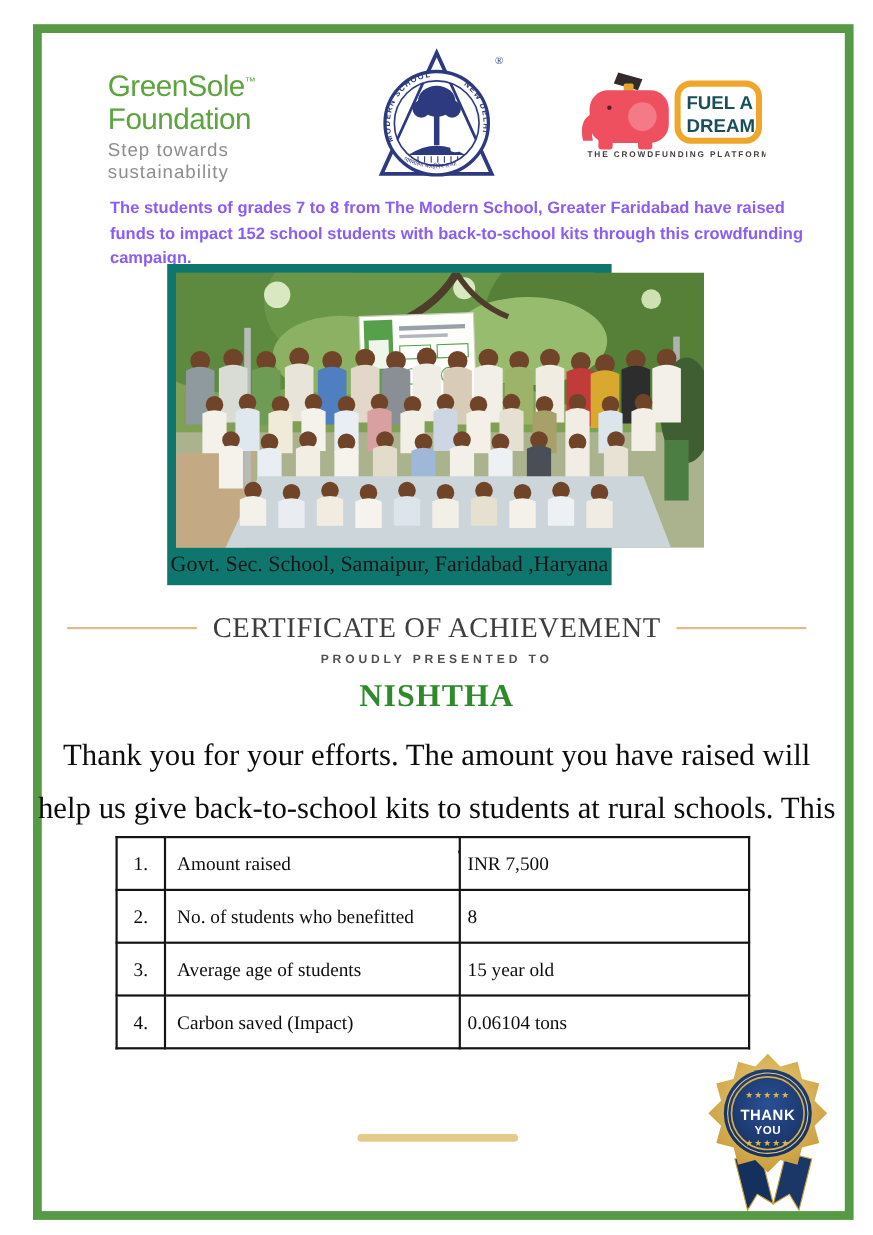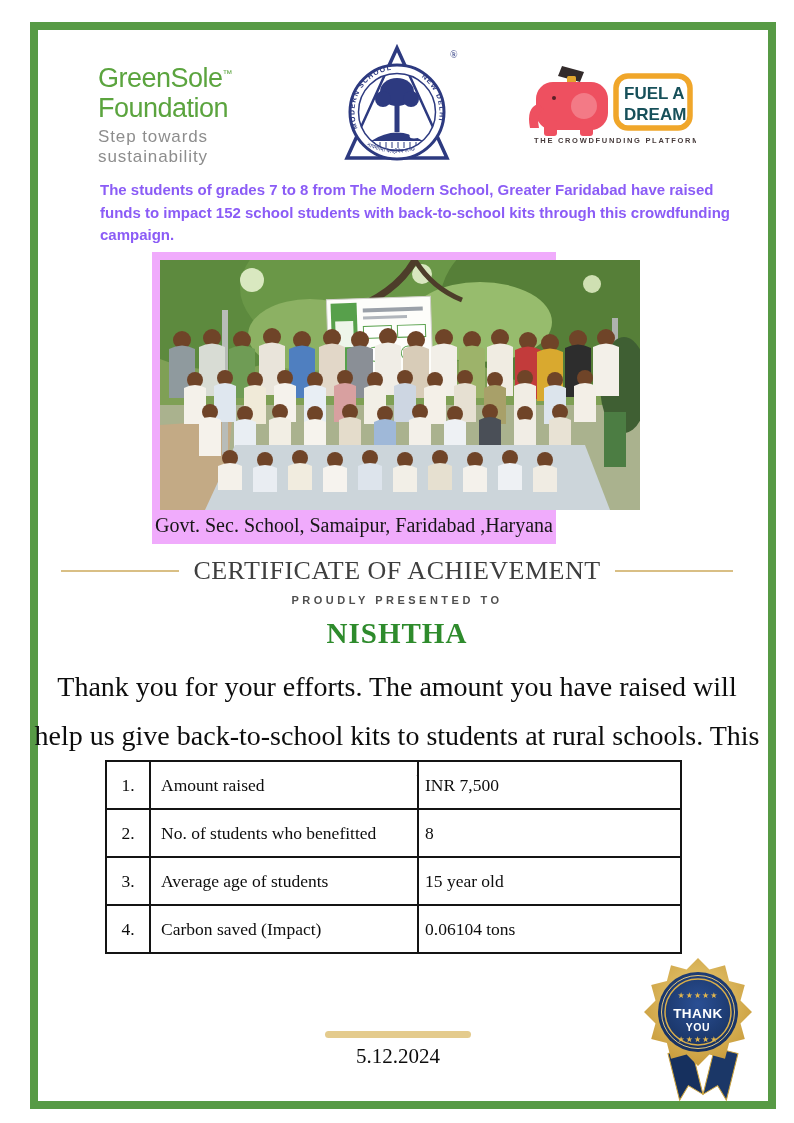--- a/index.html
+++ b/index.html
@@ -12,21 +12,21 @@
   .gs-line{font-size:27px;color:#5ba43e;line-height:1.1;letter-spacing:-0.5px;}
   .gs-tm{font-size:10px;vertical-align:10px;color:#5ba43e;}
   .gs-tag{font-size:17px;color:#8d8d8d;letter-spacing:0.9px;margin-top:4px;}
   .emblem{position:absolute;left:336px;top:40px;}
   .fuel{position:absolute;left:526px;top:62px;}
 
   .statement{position:absolute;left:56px;right:56px;top:179px;text-align:left;
              font-family:"Liberation Sans",sans-serif;font-weight:bold;font-size:15px;
              line-height:1.5;color:#8b5cf6;margin-left:44px;}
 
-  .photo-frame{position:absolute;left:152px;top:252px;width:404px;height:292px;background:#f0abfc;}
+  .photo-frame{position:absolute;left:152px;top:240px;width:404px;height:292px;background:#0f766e;}
   .photo{position:absolute;left:8px;top:8px;}
   .caption{position:absolute;left:0;right:0;top:258px;height:34px;line-height:30px;
            text-align:center;font-size:20px;color:#161616;}
 
   .title-row{position:absolute;top:556px;left:0;right:0;display:flex;align-items:center;justify-content:center;gap:14px;}
   .title-line{width:118px;height:2px;background:#d9bf85;}
   .title-text{font-size:26px;color:#3e3e3e;letter-spacing:0.5px;white-space:nowrap;}
   .subtitle{position:absolute;top:594px;left:0;right:0;text-align:center;
             font-family:"Liberation Sans",sans-serif;font-size:11px;font-weight:bold;
             color:#4f4f4f;letter-spacing:3.5px;}
@@ -303,14 +303,13 @@
         <text x="55" y="90" font-size="8" fill="#e2b64e" letter-spacing="1">★★★★★</text>
       </g>
       <g text-anchor="middle" font-family="Liberation Sans, sans-serif" font-weight="bold" fill="#ffffff">
         <text x="55" y="66" font-size="13.5" letter-spacing="0.5">THANK</text>
         <text x="55" y="79" font-size="10.5" letter-spacing="0.5">YOU</text>
       </g>
     </svg>
   </div>
 
   <div class="gold-line"></div>
-  <div class="date">5.12.2024</div>
 </div>
 
 </body></html>

